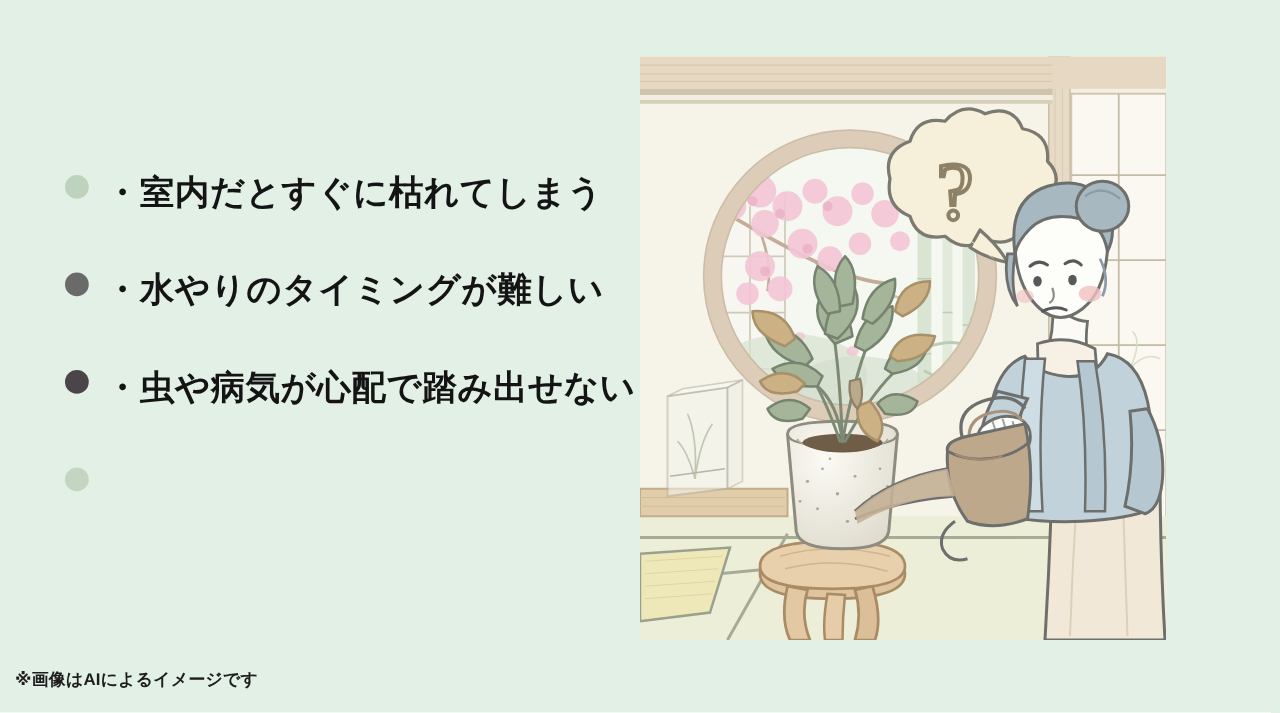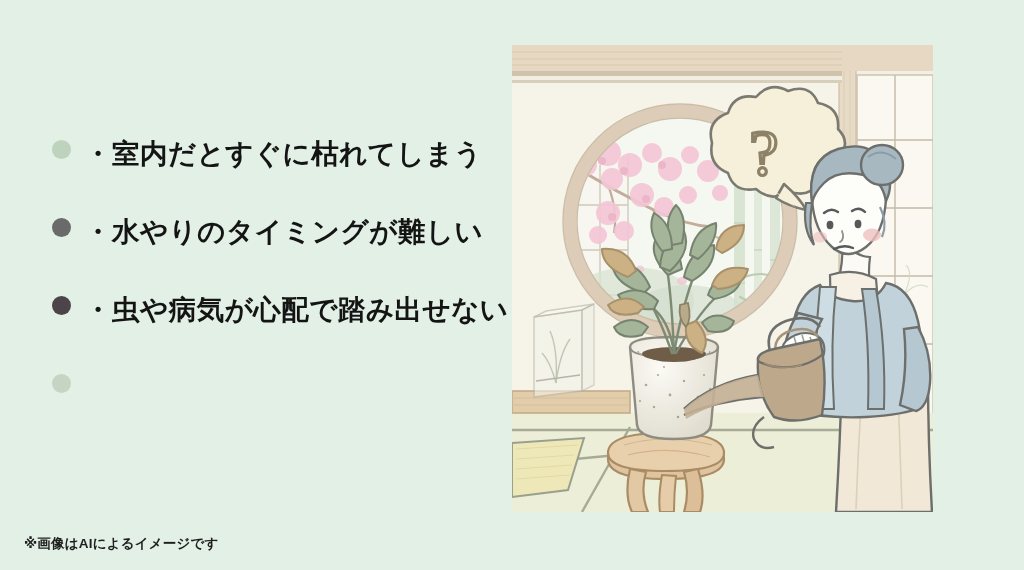--- a/index.html
+++ b/index.html
@@ -42,21 +42,21 @@
     font-weight: 700;
     color: #141414;
     letter-spacing: 0.5px;
     white-space: nowrap;
     line-height: 1;
   }
 
   
   .footnote {
     position: absolute;
-    left: 24px;
+    left: 12px;
     bottom: 17px;
     font-size: 13.5px;
     font-weight: 700;
     color: #1e1e1e;
     letter-spacing: 0.2px;
   }
 
   
   .illustration {
     position: absolute;

